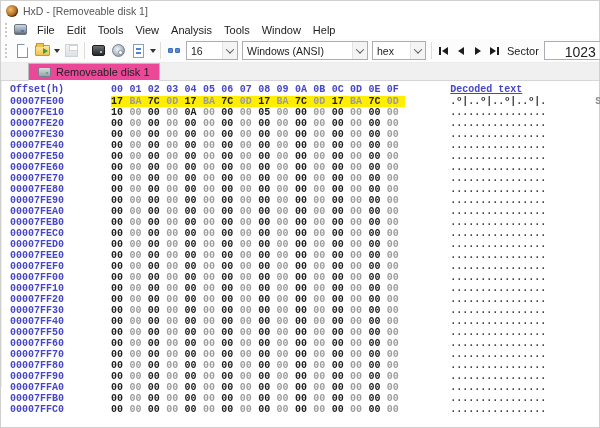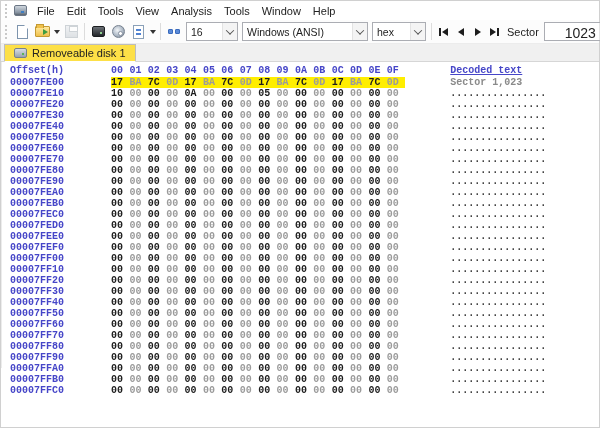--- a/index.html
+++ b/index.html
@@ -60,21 +60,21 @@
   .spin { display:flex; height:19px; border:1px solid #abadb3; background:#fff; width:68px; flex:none; }
   .spin-value { flex:1; font-size:14px; color:#222; text-align:right; padding:2px 3px 0 0; }
   .spin-btns { width:12px; display:flex; flex-direction:column; border-left:1px solid #e3e3e3; }
   .spin-btns span { flex:1; display:flex; align-items:center; justify-content:center; background:#f4f4f4; }
   .spin-up { border-bottom:1px solid #e3e3e3; }
   .tri-up { width:0; height:0; border-left:3px solid transparent; border-right:3px solid transparent; border-bottom:4px solid #444; }
   .tri-dn { width:0; height:0; border-left:3px solid transparent; border-right:3px solid transparent; border-top:4px solid #444; }
 
   
   .tabbar { height:18px; background:#f0f0f0; border-bottom:1px solid #d6d6d6; display:flex; align-items:flex-end; padding-left:3px; }
-  .tab { height:18px; background:#fde047; border:1px solid #bdbdbd; border-bottom:1px solid #fff; margin-bottom:-1px; display:flex; align-items:center; gap:5px; padding:0 9px; font-size:11px; color:#222; }
+  .tab { height:18px; background:#ec4899; border:1px solid #bdbdbd; border-bottom:1px solid #fff; margin-bottom:-1px; display:flex; align-items:center; gap:5px; padding:0 9px; font-size:11px; color:#222;margin-left:24px; }
   .tab-icon { width:13px; height:10px; border-radius:2px; background:linear-gradient(180deg,#d7dde3,#98a3ae); border:1px solid #76818f; position:relative; flex:none; }
   .tab-icon::after { content:""; position:absolute; right:2px; bottom:2px; width:2px; height:2px; background:#59b359; }
 
   
   .editor { font-family:"Liberation Mono", monospace; font-size:10px; font-weight:bold; background:#fff; padding-top:3px; height:306px; position:relative; border-left:1px solid #ececec; }
   .hdr-row, .row { display:flex; height:11px; line-height:11px; align-items:flex-end;gap:41px; }
   .hdr-row { margin-bottom:1px; }
   .col-offset { width:54px; margin-left:8px; color:#4646c8; flex:none; white-space:pre; }
   .col-bytes { margin-left:6px; display:flex; flex:none; }
   .byte { width:18.4px; flex:none; }
@@ -84,20 +84,24 @@
   .col-decoded { margin-left:4px; white-space:pre; color:#3a3a3a; width:100px; flex:none; }
   .col-decoded-hdr { margin-left:4px; white-space:pre; flex:none;text-decoration:underline; }
   .col-note { color:#8a8a8a; margin-left:4px; white-space:pre; }
   .row.highlight .col-bytes { background:#ffee00; }
 </style>
 </head>
 <body>
 
 <div class="window">
 
+  <div class="titlebar">
+    <span class="app-icon"></span>
+    <span class="title-text">HxD - [Removeable disk 1]</span>
+  </div>
 
   <div class="menubar">
     <span class="grip"></span>
     <span class="mdi-icon"></span>
     <span class="menu-item">File</span>
     <span class="menu-item">Edit</span>
     <span class="menu-item">Tools</span>
     <span class="menu-item">View</span>
     <span class="menu-item">Analysis</span>
     <span class="menu-item">Tools</span>
@@ -231,20 +235,21 @@
             <span class="byte b-odd">0D</span>
             <span class="byte b-even">17</span>
             <span class="byte b-odd">BA</span>
             <span class="byte b-even">7C</span>
             <span class="byte b-odd">0D</span>
             <span class="byte b-even">17</span>
             <span class="byte b-odd">BA</span>
             <span class="byte b-even">7C</span>
             <span class="byte b-odd">0D</span>
           </span>
+          <span class="col-decoded">.º|..º|..º|..º|.</span>
           <span class="col-note">Sector 1,023</span>
         </div>
         <div class="row">
           <span class="col-offset">00007FE10</span>
           <span class="col-bytes">
             <span class="byte b-even">10</span>
             <span class="byte b-odd">00</span>
             <span class="byte b-even">00</span>
             <span class="byte b-odd">00</span>
             <span class="byte b-even">0A</span>

